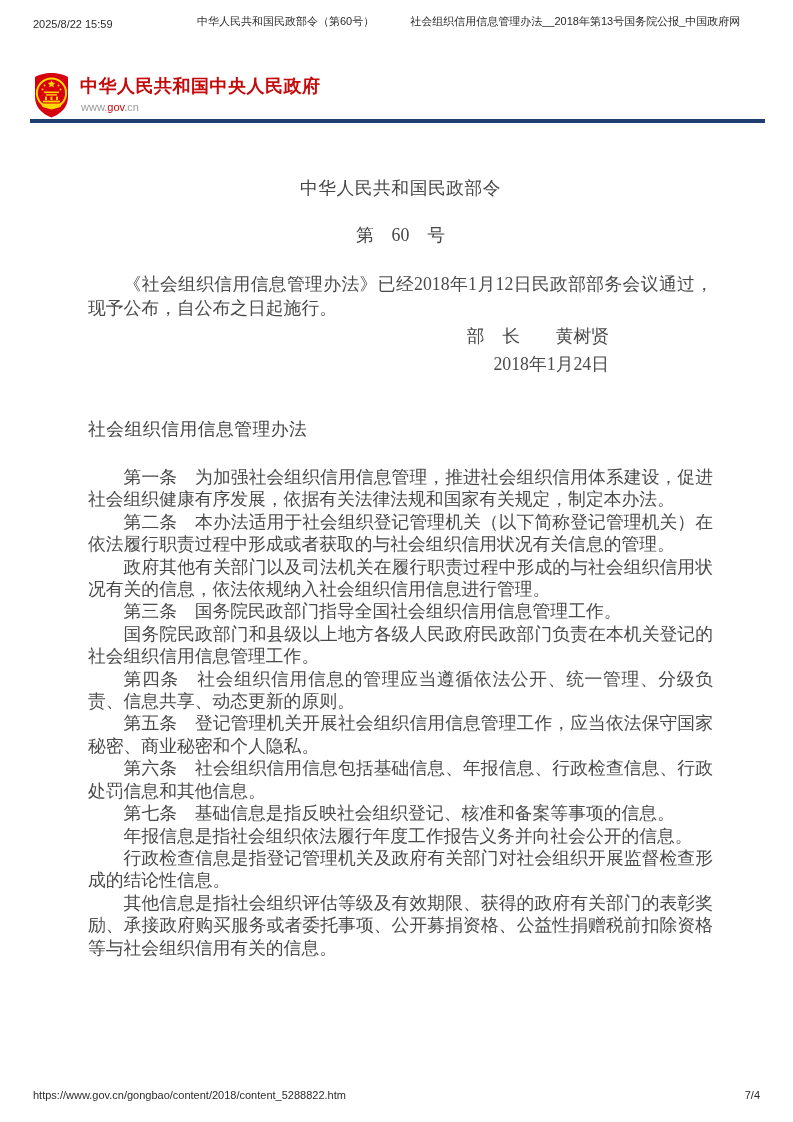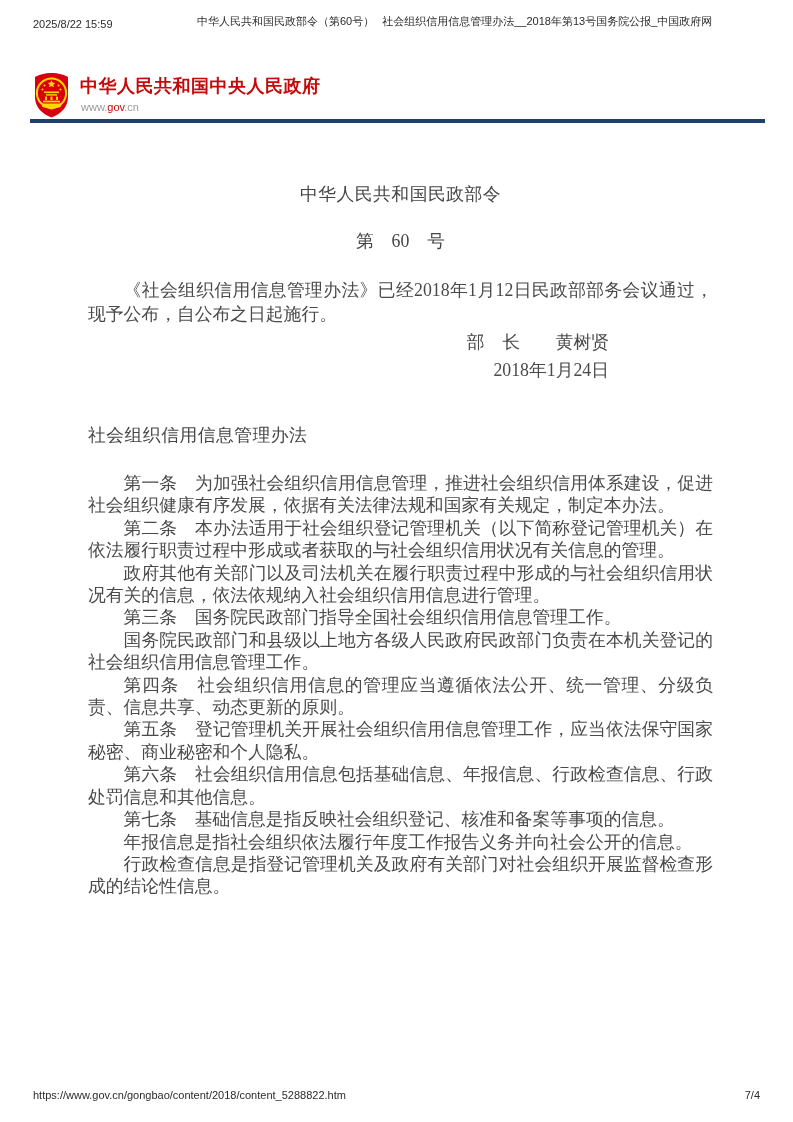--- a/index.html
+++ b/index.html
@@ -11,40 +11,40 @@
     font-family:"Liberation Sans", sans-serif;
     -webkit-font-smoothing:antialiased;
   }
   
   .print-header-date{
     position:absolute;left:33px;top:18px;
     font-size:11px;color:#2b2b2b;white-space:nowrap;
   }
   .print-header-title{
     position:absolute;left:197px;top:14px;
-    display:flex;gap:8px;
+    display:flex;gap:36px;
     font-size:11px;color:#2b2b2b;white-space:nowrap;
   }
   
   .banner{position:absolute;left:30px;top:62px;width:735px;height:62px;}
   .banner-rule{position:absolute;left:0;top:57px;width:735px;height:4px;background:#1e3f6f;}
   .emblem{position:absolute;left:3px;top:10px;width:37px;height:46px;}
   .site-name{
     position:absolute;left:50px;top:12px;
     font-size:18px;font-weight:bold;color:#c40a0a;
     letter-spacing:0.5px;white-space:nowrap;
   }
   .site-url{
     position:absolute;left:51px;top:39px;
     font-size:11px;color:#9a9a9a;white-space:nowrap;
   }
   .site-url .gov{color:#c40a0a;font-weight:normal;}
   
   .article{
-    position:absolute;left:88px;top:183px;width:625px;
+    position:absolute;left:88px;top:177px;width:625px;
     font-family:"Liberation Serif", serif;
     font-size:17.8px;color:#4a4a4a;
   }
   .doc-title{
     margin:0;text-align:center;
     font-size:17.8px;font-weight:normal;line-height:22px;
     letter-spacing:0.5px;color:#454545;
   }
   .doc-order{
     margin:25px 0 0 0;text-align:center;
@@ -118,17 +118,18 @@
       <p class="body-para">第二条　本办法适用于社会组织登记管理机关（以下简称登记管理机关）在依法履行职责过程中形成或者获取的与社会组织信用状况有关信息的管理。</p>
       <p class="body-para">政府其他有关部门以及司法机关在履行职责过程中形成的与社会组织信用状况有关的信息，依法依规纳入社会组织信用信息进行管理。</p>
       <p class="body-para">第三条　国务院民政部门指导全国社会组织信用信息管理工作。</p>
       <p class="body-para">国务院民政部门和县级以上地方各级人民政府民政部门负责在本机关登记的社会组织信用信息管理工作。</p>
       <p class="body-para">第四条　社会组织信用信息的管理应当遵循依法公开、统一管理、分级负责、信息共享、动态更新的原则。</p>
       <p class="body-para">第五条　登记管理机关开展社会组织信用信息管理工作，应当依法保守国家秘密、商业秘密和个人隐私。</p>
       <p class="body-para">第六条　社会组织信用信息包括基础信息、年报信息、行政检查信息、行政处罚信息和其他信息。</p>
       <p class="body-para">第七条　基础信息是指反映社会组织登记、核准和备案等事项的信息。</p>
       <p class="body-para">年报信息是指社会组织依法履行年度工作报告义务并向社会公开的信息。</p>
       <p class="body-para">行政检查信息是指登记管理机关及政府有关部门对社会组织开展监督检查形成的结论性信息。</p>
+      <p class="body-para">其他信息是指社会组织评估等级及有效期限、获得的政府有关部门的表彰奖励、承接政府购买服务或者委托事项、公开募捐资格、公益性捐赠税前扣除资格等与社会组织信用有关的信息。</p>
     </div>
 </div>
 
 <div class="print-footer-url">https://www.gov.cn/gongbao/content/2018/content_5288822.htm</div>
 <div class="print-footer-page">7/4</div>
 
 </body></html>

